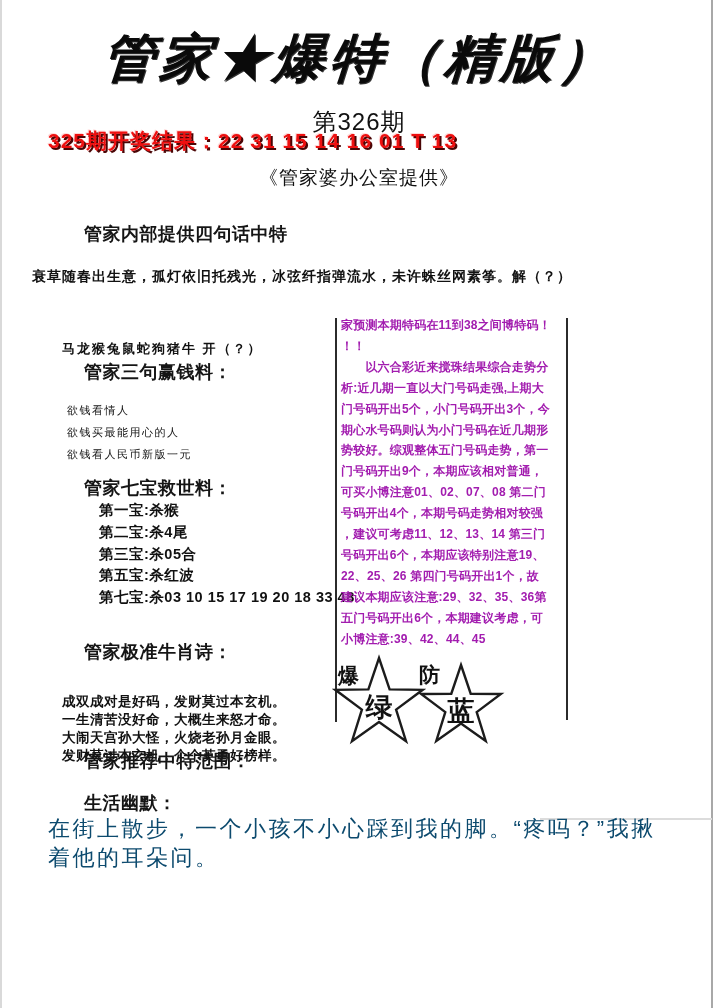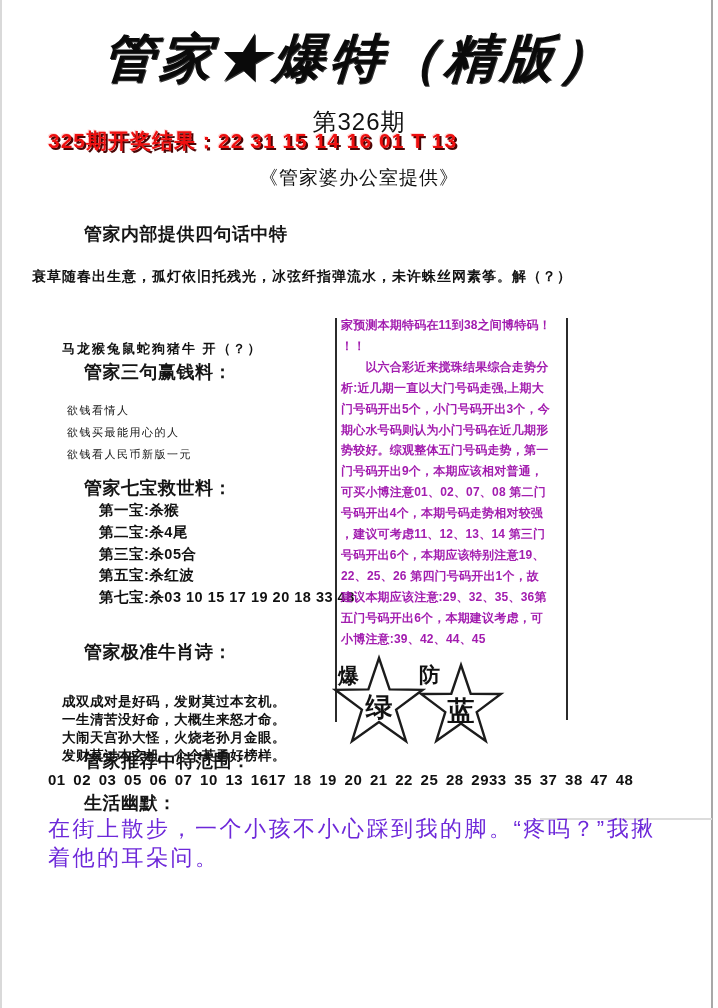--- a/index.html
+++ b/index.html
@@ -24,21 +24,21 @@
   .heading{left:50px;font-size:18px;font-weight:bold;letter-spacing:0.5px;color:#151515;white-space:nowrap;margin-left:34px;}
   #s1-poem{left:32px;top:268px;font-size:14px;font-weight:bold;letter-spacing:1px;white-space:nowrap;}
   #s2-content{left:62px;top:340px;font-size:13px;font-weight:bold;letter-spacing:2px;white-space:nowrap;}
   #s3-lines{left:67px;top:399px;font-size:11px;font-weight:400;letter-spacing:1.5px;}
   #s3-lines div{line-height:22px;white-space:nowrap;}
   #s4-lines{left:58px;top:500px;font-size:14.5px;font-weight:bold;letter-spacing:0.5px;margin-left:41px;}
   #s4-lines div{line-height:21.8px;white-space:nowrap;}
   #s5-lines{left:62px;top:665px;font-size:13.5px;font-weight:bold;letter-spacing:0.5px;margin-top:28px;}
   #s5-lines div{line-height:18px;white-space:nowrap;}
   #s6-numbers{left:48px;top:771px;font-size:15px;font-weight:600;letter-spacing:0.5px;word-spacing:3px;white-space:nowrap;}
-  #humor-text{left:48px;top:814px;width:620px;font-size:22px;line-height:29px;letter-spacing:2.5px;color:#6d28d9;}
+  #humor-text{left:48px;top:814px;width:620px;font-size:22px;line-height:29px;letter-spacing:2.5px;color:#0c4a6e;}
   
   .vline{width:2px;background:#2b2b2b;}
   #box-left{left:335px;top:318px;height:404px;}
   #box-right{left:566px;top:318px;height:402px;}
   #box-text{
     left:341px;top:315px;font-size:12px;font-weight:bold;line-height:20.9px;
     white-space:pre;letter-spacing:0.2px;color:#a21caf;
   }
   #burst-label{left:338px;top:662px;font-size:21px;font-weight:bold;}
   #guard-label{left:419px;top:661px;font-size:21px;font-weight:bold;}
@@ -85,21 +85,20 @@
 
   <div class="abs heading" style="top:640px">管家极准牛肖诗：</div>
   <div class="abs" id="s5-lines">
     <div>成双成对是好码，发财莫过本玄机。</div>
     <div>一生清苦没好命，大概生来怒才命。</div>
     <div>大闹天宫孙大怪，火烧老孙月金眼。</div>
     <div>发财莫过本玄机，个个英勇好榜样。</div>
   </div>
 
   <div class="abs heading" style="top:749px">管家推荐中特范围：</div>
-  <div class="abs" id="s6-numbers">01 02 03 05 06 07 10 13 1617 18 19 20 21 22 25 28 2933 35 37 38 47 48</div>
 
   <div class="abs heading" style="top:791px">生活幽默：</div>
   <div class="abs" id="faint-line"></div>
   <div class="abs" id="humor-text">在街上散步，一个小孩不小心踩到我的脚。“疼吗？”我揪着他的耳朵问。</div>
 
   <div class="abs vline" id="box-left"></div>
   <div class="abs vline" id="box-right"></div>
   <div class="abs" id="box-text">家预测本期特码在11到38之间博特码！
 ！！
 　　以六合彩近来搅珠结果综合走势分

